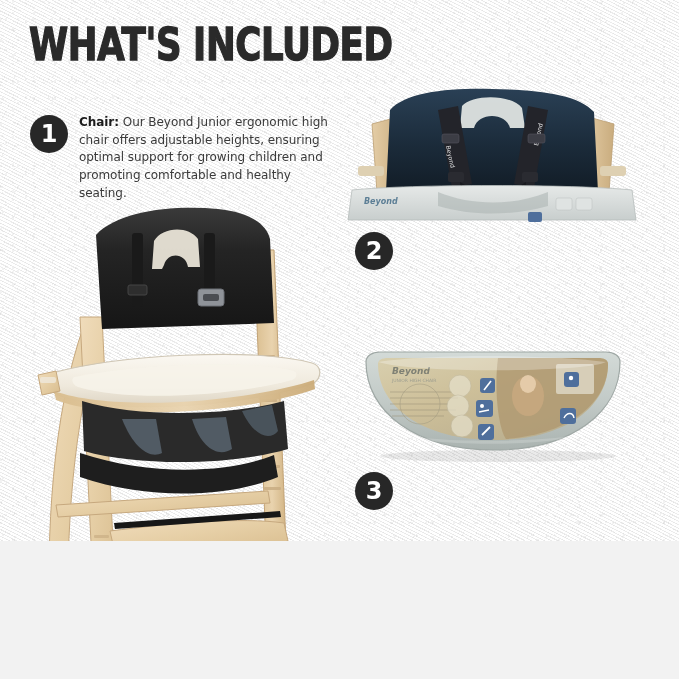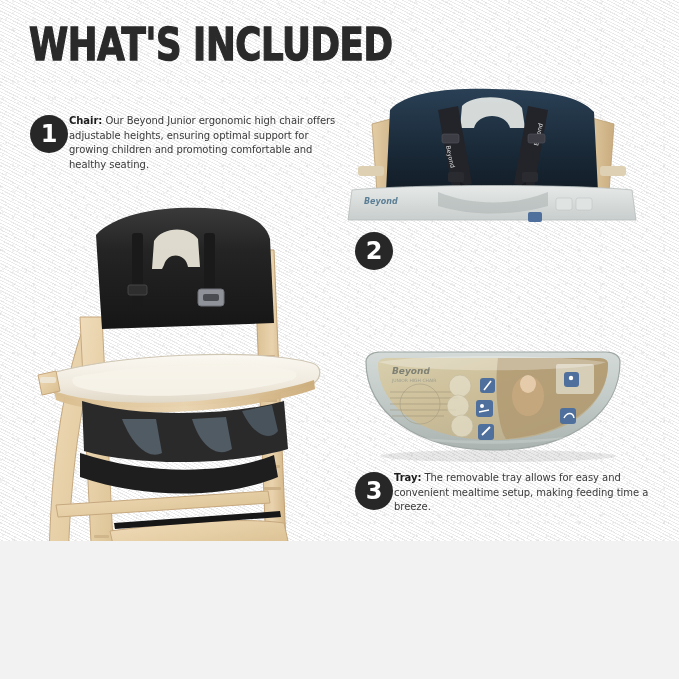--- a/index.html
+++ b/index.html
@@ -84,23 +84,23 @@
     color: #ffffff;
     font-family: "DejaVu Sans", sans-serif;
     font-weight: 700;
     font-size: 24px;
     line-height: 38px;
     text-align: center;
     margin-top: 1px;
     user-select: none;
   }
   .step-body {
-    margin-left: 1px;
-    font-family: "DejaVu Sans", sans-serif;
-    font-size: 10px;
+    margin-left: 11px;
+    font-family: "DejaVu Sans", sans-serif;
+    font-size: 12px;
     line-height: 1.47;
     color: #3a3a3a;
     letter-spacing: -0.05px;
   }
   .step-body .lead {
     font-weight: 700;
     color: #1c1c1c;
   }
 
   #step-1 { left: 30px;  top: 114px; width: 310px; }
@@ -206,23 +206,20 @@
       <span class="lead">Chair:</span><span> Our Beyond Junior ergonomic high chair offers adjustable heights, ensuring optimal support for growing children and promoting comfortable and healthy seating.</span>
     </div>
   </div>
 
   <div class="step" id="step-2">
     <div class="badge">2</div>
   </div>
 
   <div class="step" id="step-3">
     <div class="badge">3</div>
-    <div class="step-body">
-      <span class="lead">Tray:</span><span> The removable tray allows for easy and convenient mealtime setup, making feeding time a breeze.</span>
-    </div>
   </div>
 
   <div class="product" id="img-chair">
     <svg class="art" viewBox="0 0 320 460" preserveAspectRatio="none">
       <defs>
         <linearGradient id="wood" x1="0" y1="0" x2="1" y2="1">
           <stop offset="0%" stop-color="#f0dcbb"></stop>
           <stop offset="45%" stop-color="#e6cfa6"></stop>
           <stop offset="100%" stop-color="#d8bc8d"></stop>
         </linearGradient>

